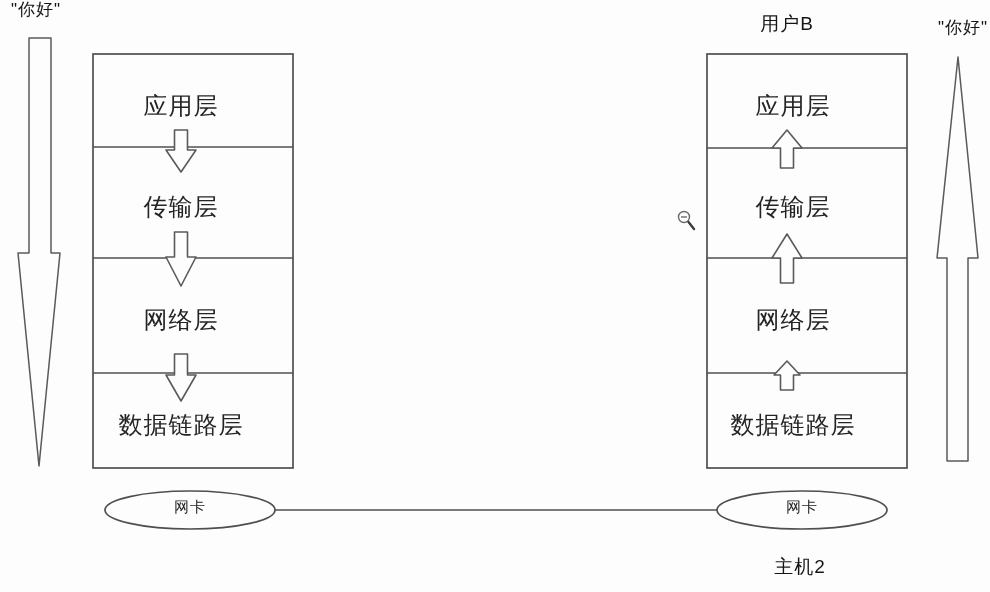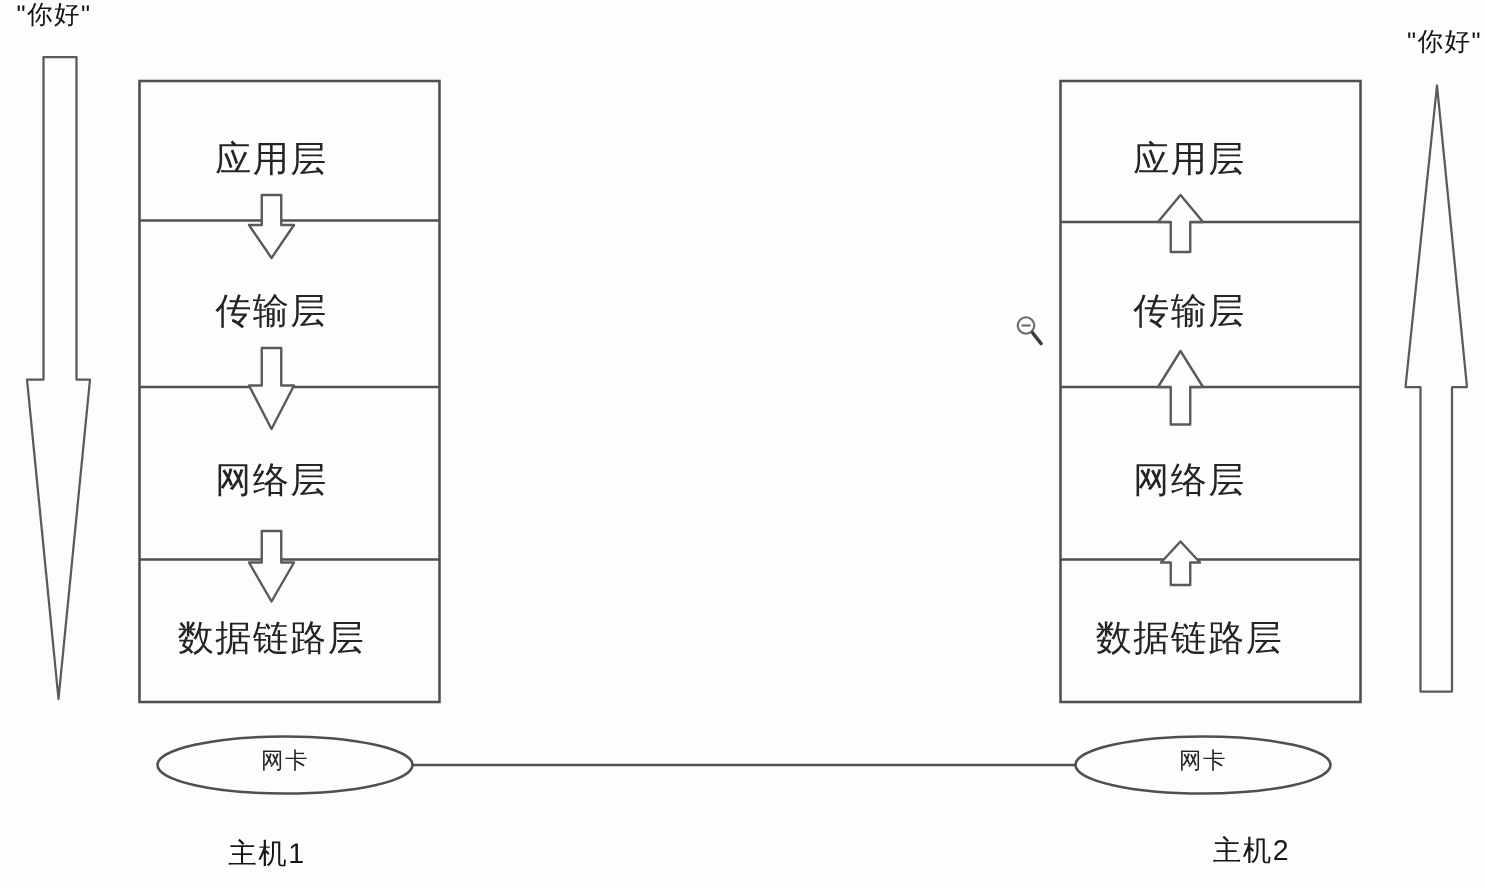--- a/index.html
+++ b/index.html
@@ -81,31 +81,31 @@
 
     <g>
       <circle cx="684" cy="217" r="5.5" fill="none" stroke="#6a6a6a" stroke-width="1.4"></circle>
       <line x1="681" y1="217" x2="687" y2="217" stroke="#6a6a6a" stroke-width="1.4"></line>
       <line x1="688.5" y1="222" x2="694" y2="229" stroke="#3c3c3c" stroke-width="2.4" stroke-linecap="round"></line>
     </g>
   </svg>
 
   <div class="label msg-label" style="left:6px; top:-2px; width:60px;">"你好"</div>
 
+  <div class="label user-label" style="left:731px; top:11px; width:112px;">用户B</div>
   <div class="label msg-label" style="left:931px; top:16px; width:64px;">"你好"</div>
 
   <div class="label layer-label" style="left:81px; top:90px; width:200px;">应用层</div>
   <div class="label layer-label" style="left:81px; top:191px; width:200px;">传输层</div>
   <div class="label layer-label" style="left:81px; top:304px; width:200px;">网络层</div>
   <div class="label layer-label" style="left:81px; top:409px; width:200px;">数据链路层</div>
 
   <div class="label layer-label" style="left:693px; top:90px; width:200px;">应用层</div>
   <div class="label layer-label" style="left:693px; top:191px; width:200px;">传输层</div>
   <div class="label layer-label" style="left:693px; top:304px; width:200px;">网络层</div>
   <div class="label layer-label" style="left:693px; top:409px; width:200px;">数据链路层</div>
 
   <div class="label nic-label" style="left:130px; top:498px; width:120px;">网卡</div>
   <div class="label nic-label" style="left:742px; top:498px; width:120px;">网卡</div>
 
-  <div class="label host-label" style="left:118px; top:556px; width:120px;">主机1</div>
-  <div class="label host-label" style="left:740px; top:554px; width:120px;text-align:right;">主机2</div>
+  <div class="label host-label" style="left:740px; top:554px; width:120px;">主机2</div>
 
 </div>
 
 </body></html>

